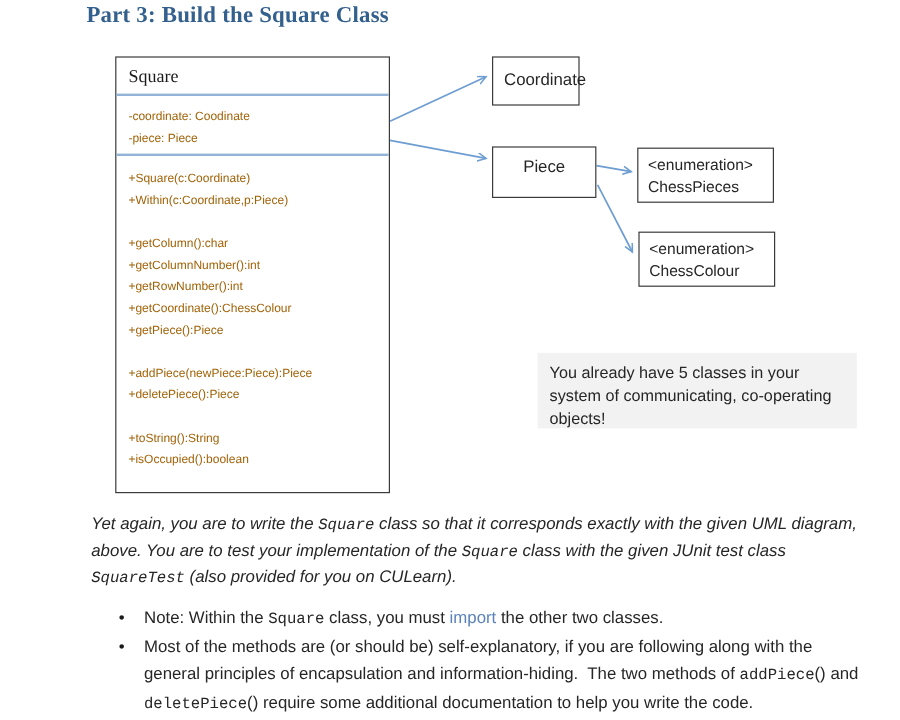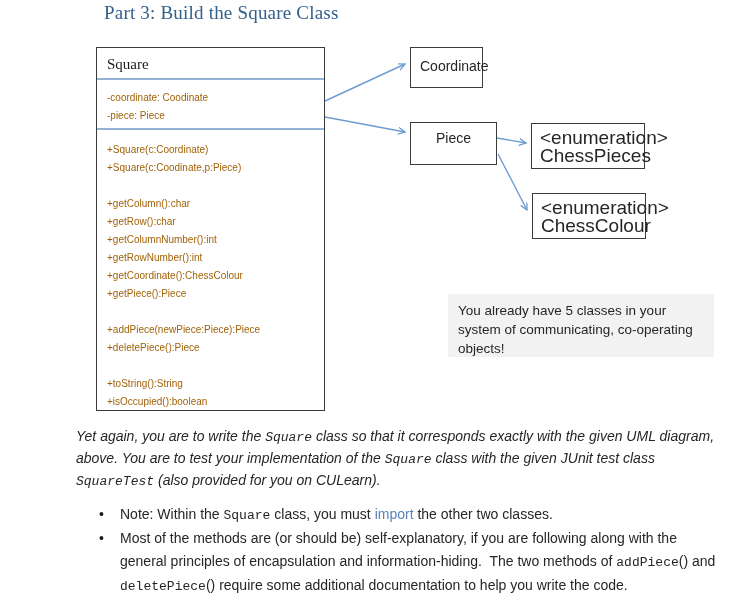--- a/index.html
+++ b/index.html
@@ -7,40 +7,40 @@
     --link:#5A82B9; --note-bg:#F2F2F2; --border-dark:#3B3B3B; --text:#262626;
   }
   *{margin:0;padding:0;box-sizing:border-box;}
   body{background:#fff;}
   .page{
     position:relative; width:750px; height:600px; background:#fff;
     font-family:"Liberation Sans",sans-serif; color:var(--text); overflow:hidden;
   }
   .page-title{
     position:absolute; left:72px; top:2px;
-    font-family:"Liberation Serif",serif; font-weight:normal;
-    font-size:19px; color:var(--heading); letter-spacing:0.2px;margin-left:32px;
+    font-family:"Liberation Serif",serif; font-weight:bold;
+    font-size:19px; color:var(--heading); letter-spacing:0.2px;
   }
   
   .diagram{position:absolute; left:0; top:40px; width:750px; height:380px;}
   .arrows{position:absolute; left:0; top:0; width:750px; height:340px; pointer-events:none;}
   .arrow-line{stroke:var(--arrow); stroke-width:1.4; fill:none;}
   .arrow-head{stroke:var(--arrow); fill:none; stroke-width:1.3;}
   .uml-box{position:absolute; background:#fff; border:1px solid var(--border-dark);}
   .square-box{left:96px; top:7px; width:229px; height:364px; overflow:hidden;}
   .uml-title{
     font-family:"Liberation Serif",serif; font-size:15px; color:#1a1a1a;
     padding:5px 10px 3px; line-height:22px; border-bottom:2px solid var(--divider);
   }
   .uml-attrs{padding:9px 10px 3px; border-bottom:2px solid var(--divider);}
   .uml-methods{padding:11px 10px 16px;}
   .uml-line{font-size:10px; line-height:18px; white-space:nowrap; color:#a16207;}
   .coordinate-box{left:410px; top:7px; width:73px; height:41px; padding:10px 0 0 9px; font-size:14px;}
   .piece-box{left:410px; top:82px; width:87px; height:43px; padding-top:7px; font-size:14px; text-align:center;}
-  .enum-box{width:114px; height:46px; padding:5px 16px 0 8px; font-size:19px; line-height:18px;}
+  .enum-box{width:114px; height:46px; padding:5px 16px 0 8px; font-size:13px; line-height:18px;}
   .chesspieces-box{left:531px; top:83px;}
   .chesscolour-box{left:532px; top:153px;}
   .note-box{
     position:absolute; left:448px; top:254px; width:266px; height:63px;
     background:var(--note-bg); padding:7px 10px 0; font-size:13.5px; line-height:19px;
   }
   
   .rich{white-space:pre-wrap;}
   .body-paragraph{
     position:absolute; left:76px; top:426px; width:652px;
@@ -80,24 +80,23 @@
     </svg>
 
     <div class="uml-box square-box">
       <div class="uml-title">Square</div>
       <div class="uml-attrs">
           <div class="uml-line">-coordinate: Coodinate</div>
           <div class="uml-line">-piece: Piece</div>
         </div>
       <div class="uml-methods">
           <div class="uml-line">+Square(c:Coordinate)</div>
-          <div class="uml-line">+Square(c:Coodinate,p:Piece)</div>
+          <div class="uml-line">+Within(c:Coordinate,p:Piece)</div>
           <div class="uml-line">&nbsp;</div>
           <div class="uml-line">+getColumn():char</div>
-          <div class="uml-line">+getRow():char</div>
           <div class="uml-line">+getColumnNumber():int</div>
           <div class="uml-line">+getRowNumber():int</div>
           <div class="uml-line">+getCoordinate():ChessColour</div>
           <div class="uml-line">+getPiece():Piece</div>
           <div class="uml-line">&nbsp;</div>
           <div class="uml-line">+addPiece(newPiece:Piece):Piece</div>
           <div class="uml-line">+deletePiece():Piece</div>
           <div class="uml-line">&nbsp;</div>
           <div class="uml-line">+toString():String</div>
           <div class="uml-line">+isOccupied():boolean</div>

